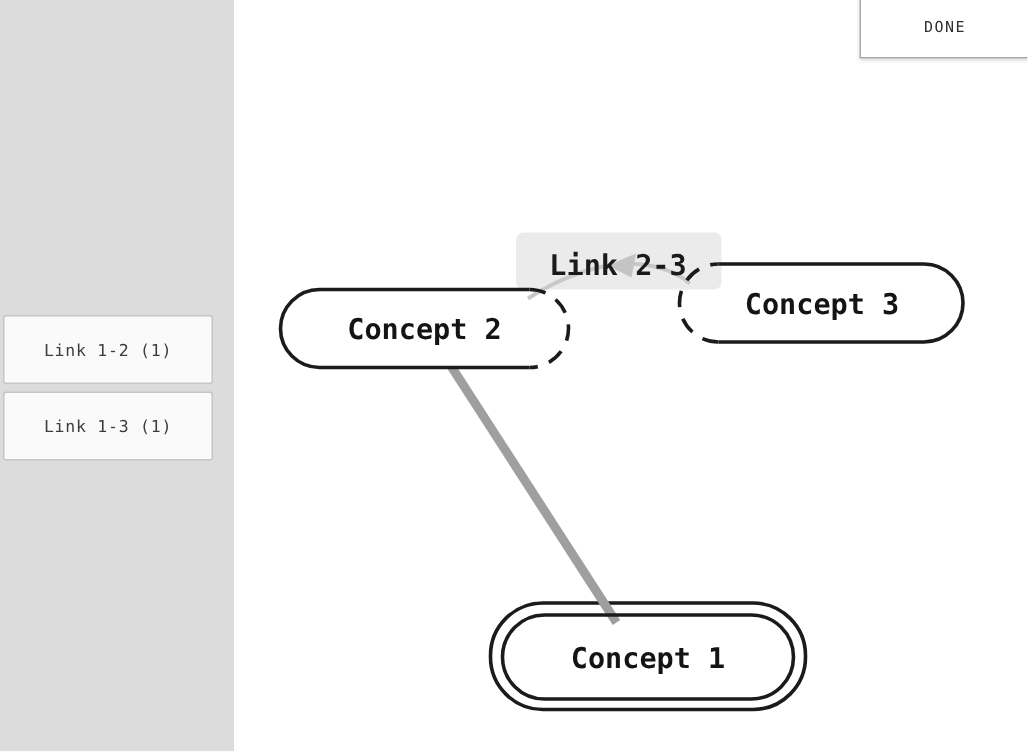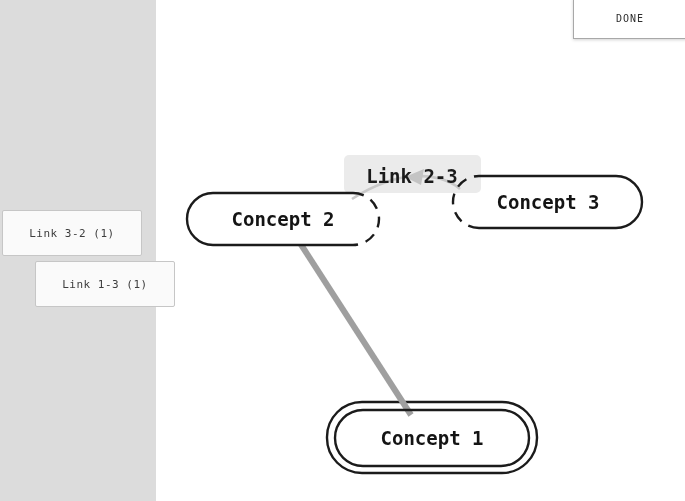--- a/index.html
+++ b/index.html
@@ -12,21 +12,21 @@
     background:#dcdcdc;
   }
   .side-btn {
     position:absolute; left:2px; width:140px; height:46px;
     background:#fafafa; border:1px solid #c6c6c6; border-radius:2px;
     display:flex; align-items:center; justify-content:center;
     font-size:11px; color:#3d3d3d; letter-spacing:0.5px; cursor:pointer;
     box-sizing:border-box;
   }
   .side-btn.b1 { top:210px; }
-  .side-btn.b2 { top:261px;margin-left:33px; }
+  .side-btn.b2 { top:261px; }
   .done-btn {
     position:absolute; top:-2px; right:-2px; width:114px; height:41px;
     background:#ffffff; border:1px solid #a8a8a8;
     box-shadow:0 1px 3px rgba(0,0,0,0.18);
     display:flex; align-items:center; justify-content:center;
     font-size:10px; color:#2e2e2e; letter-spacing:1px; cursor:pointer;
     box-sizing:border-box;
   }
   .map-svg { position:absolute; left:0; top:0; }
   .node-text  { font:700 19px "DejaVu Sans Mono", monospace; fill:#141414; }
@@ -36,21 +36,21 @@
   .edge-thick   { stroke:#9f9f9f; stroke-width:6; fill:none; }
   .edge-link    { stroke:#c8c8c8; stroke-width:2.6; fill:none; }
 </style>
 </head>
 <body>
 
 <div class="app">
 
   <div class="sidebar">
     <div class="side-btn b1">
-      <span>Link 3-2 (1)</span>
+      <span>Link 1-2 (1)</span>
     </div>
     <div class="side-btn b2">
       <span>Link 1-3 (1)</span>
     </div>
   </div>
 
   <div class="done-btn">
     <span>DONE</span>
   </div>
 

